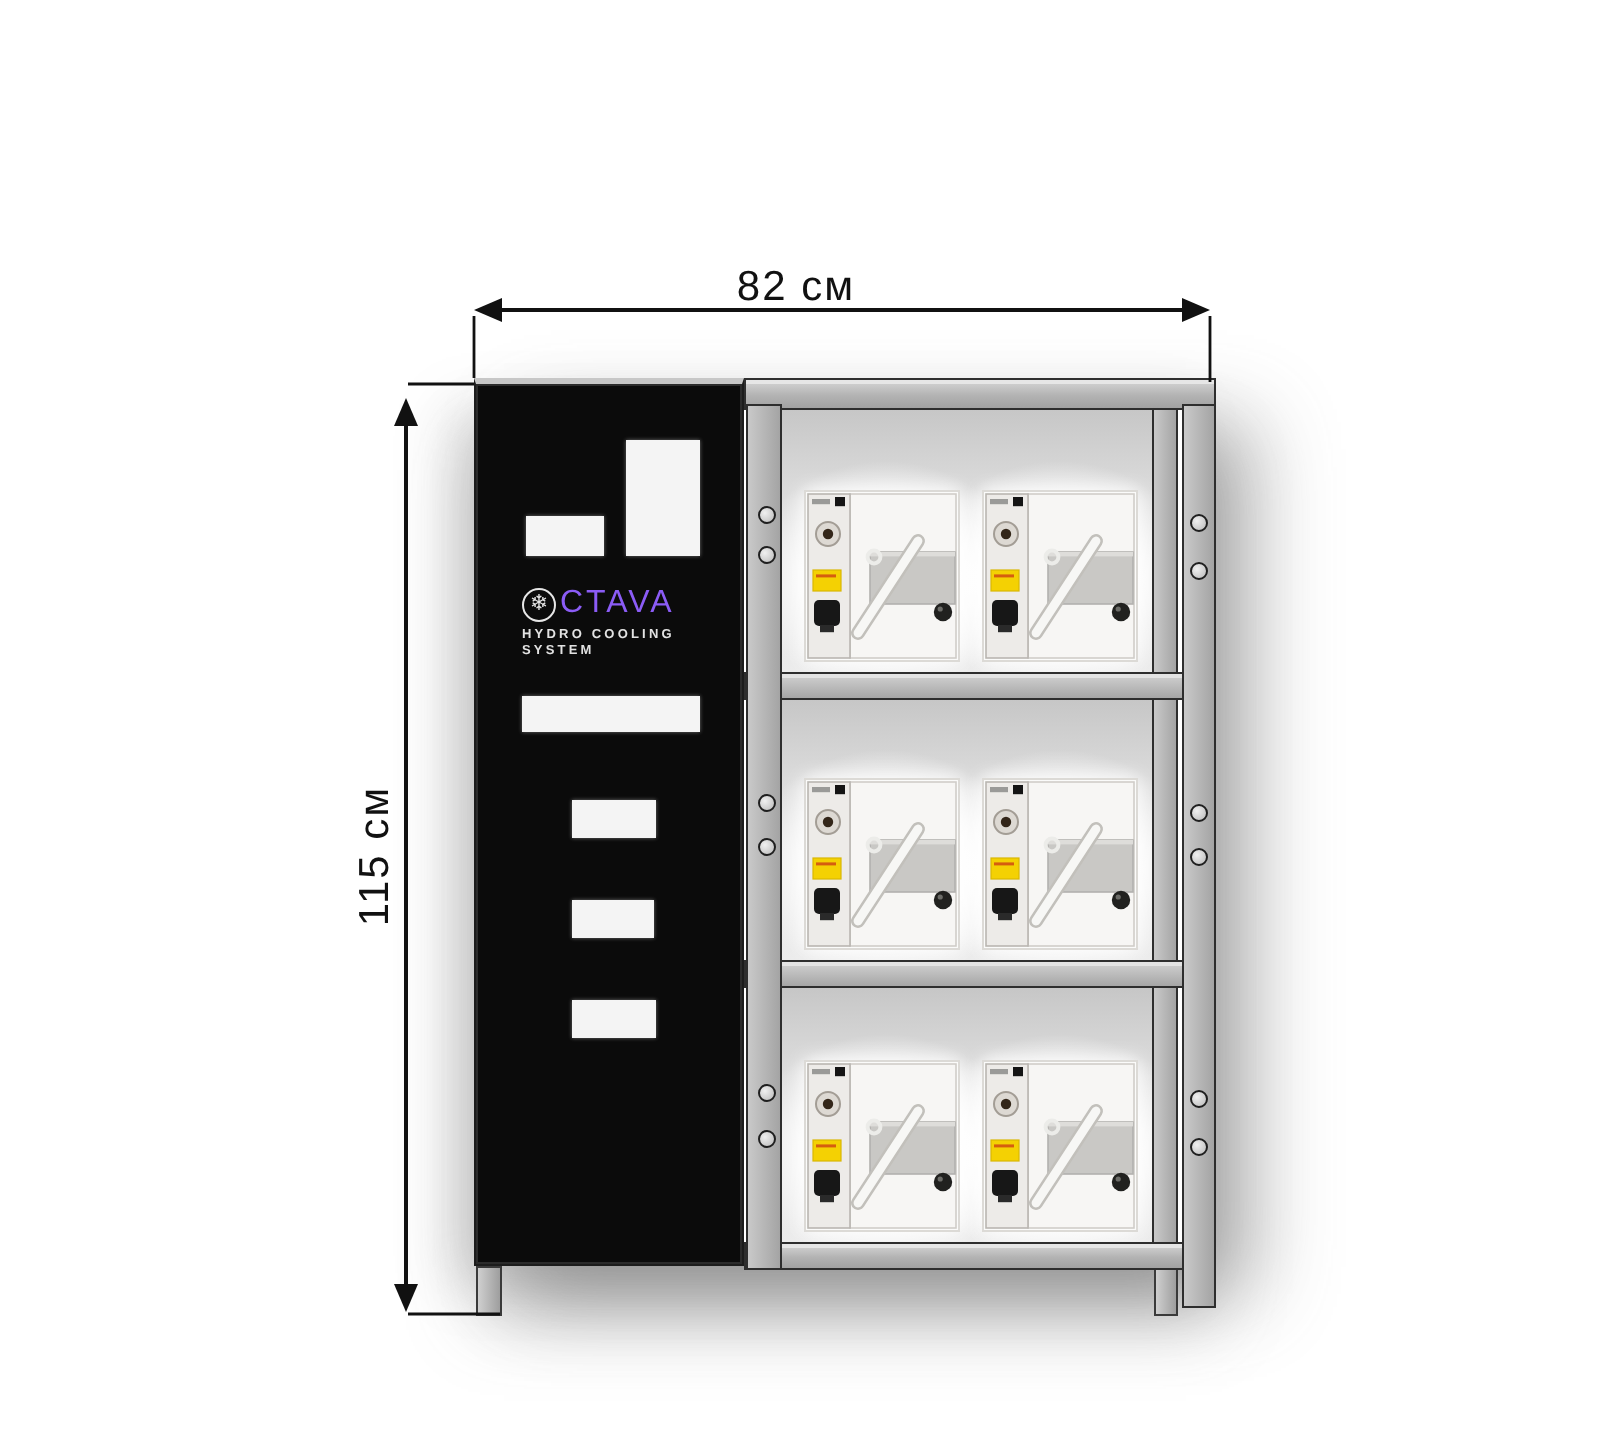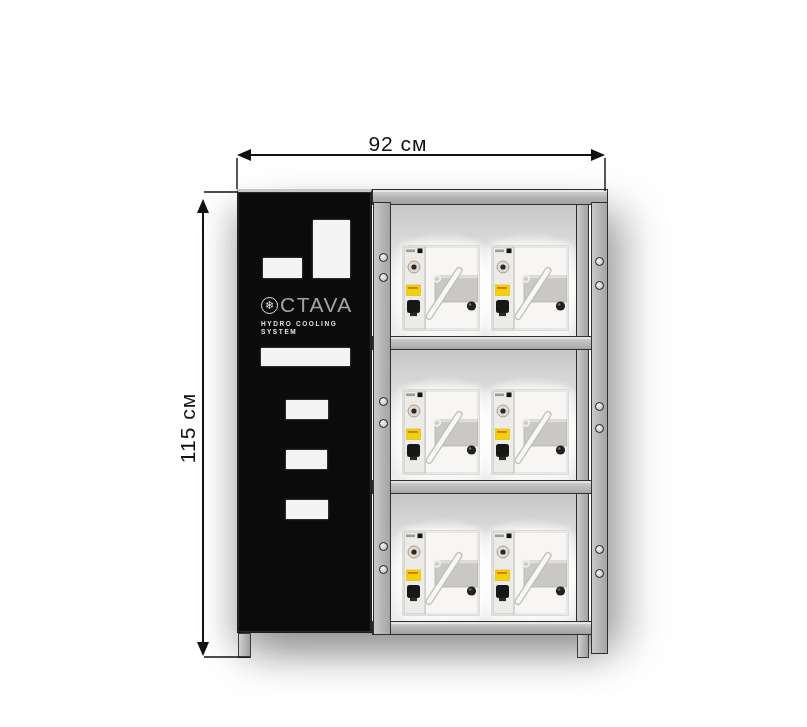--- a/index.html
+++ b/index.html
@@ -28,21 +28,21 @@
   .cut-c{left:23px;top:156px;width:89px;height:18px;}
   .cut-d{left:48px;top:208px;width:42px;height:19px;}
   .cut-e{left:48px;top:258px;width:41px;height:19px;}
   .cut-f{left:48px;top:308px;width:42px;height:19px;}
 
   .brand{position:absolute;left:23px;top:101px;width:100px;color:#ededed;}
   .brand-row{display:flex;align-items:center;gap:2px;}
   .brand-o{width:17px;height:17px;border:1.4px solid #e6e6e6;border-radius:50%;
     display:flex;align-items:center;justify-content:center;font-size:11px;line-height:1;
     color:#e6e6e6;box-sizing:border-box;}
-  .brand-name{font-size:21px;letter-spacing:1.5px;color:#a3a3a3;}
+  .brand-name{font-size:16px;letter-spacing:1.5px;color:#8b5cf6;}
   .brand-sub{margin-top:3px;font-size:6.5px;font-weight:bold;letter-spacing:1.6px;color:#e2e2e2;}
   .brand-sub2{margin-top:1px;}
 
   
   .leg{position:absolute;background:linear-gradient(90deg,#cfcfcf,#9e9e9e);
        border:1px solid #3a3a3a;box-sizing:border-box;}
   .leg-panel{left:238px;top:633px;width:13px;height:25px;z-index:1;}
 
   
   .rack{position:absolute;left:372px;top:189px;width:236px;height:446px;z-index:3;}
@@ -140,21 +140,21 @@
     <polygon points="203,199 197,213 209,213" fill="#111"></polygon>
     <polygon points="203,656 197,642 209,642" fill="#111"></polygon>
     <g stroke="#111" stroke-width="1.4">
       <line x1="237" y1="158" x2="237" y2="189"></line>
       <line x1="605" y1="158" x2="605" y2="191"></line>
       <line x1="204" y1="192" x2="237" y2="192"></line>
       <line x1="204" y1="657" x2="250" y2="657"></line>
     </g>
   </svg>
 
-  <div class="dim-label dim-label-w">92 см</div>
+  <div class="dim-label dim-label-w">82 см</div>
   <div class="dim-label dim-label-h">115 см</div>
 
   <div class="unit-shadow"></div>
 
   <div class="panel">
     <div class="cutout cut-a"></div>
     <div class="cutout cut-b"></div>
     <div class="brand">
       <div class="brand-row">
         <span class="brand-o">❄</span>

